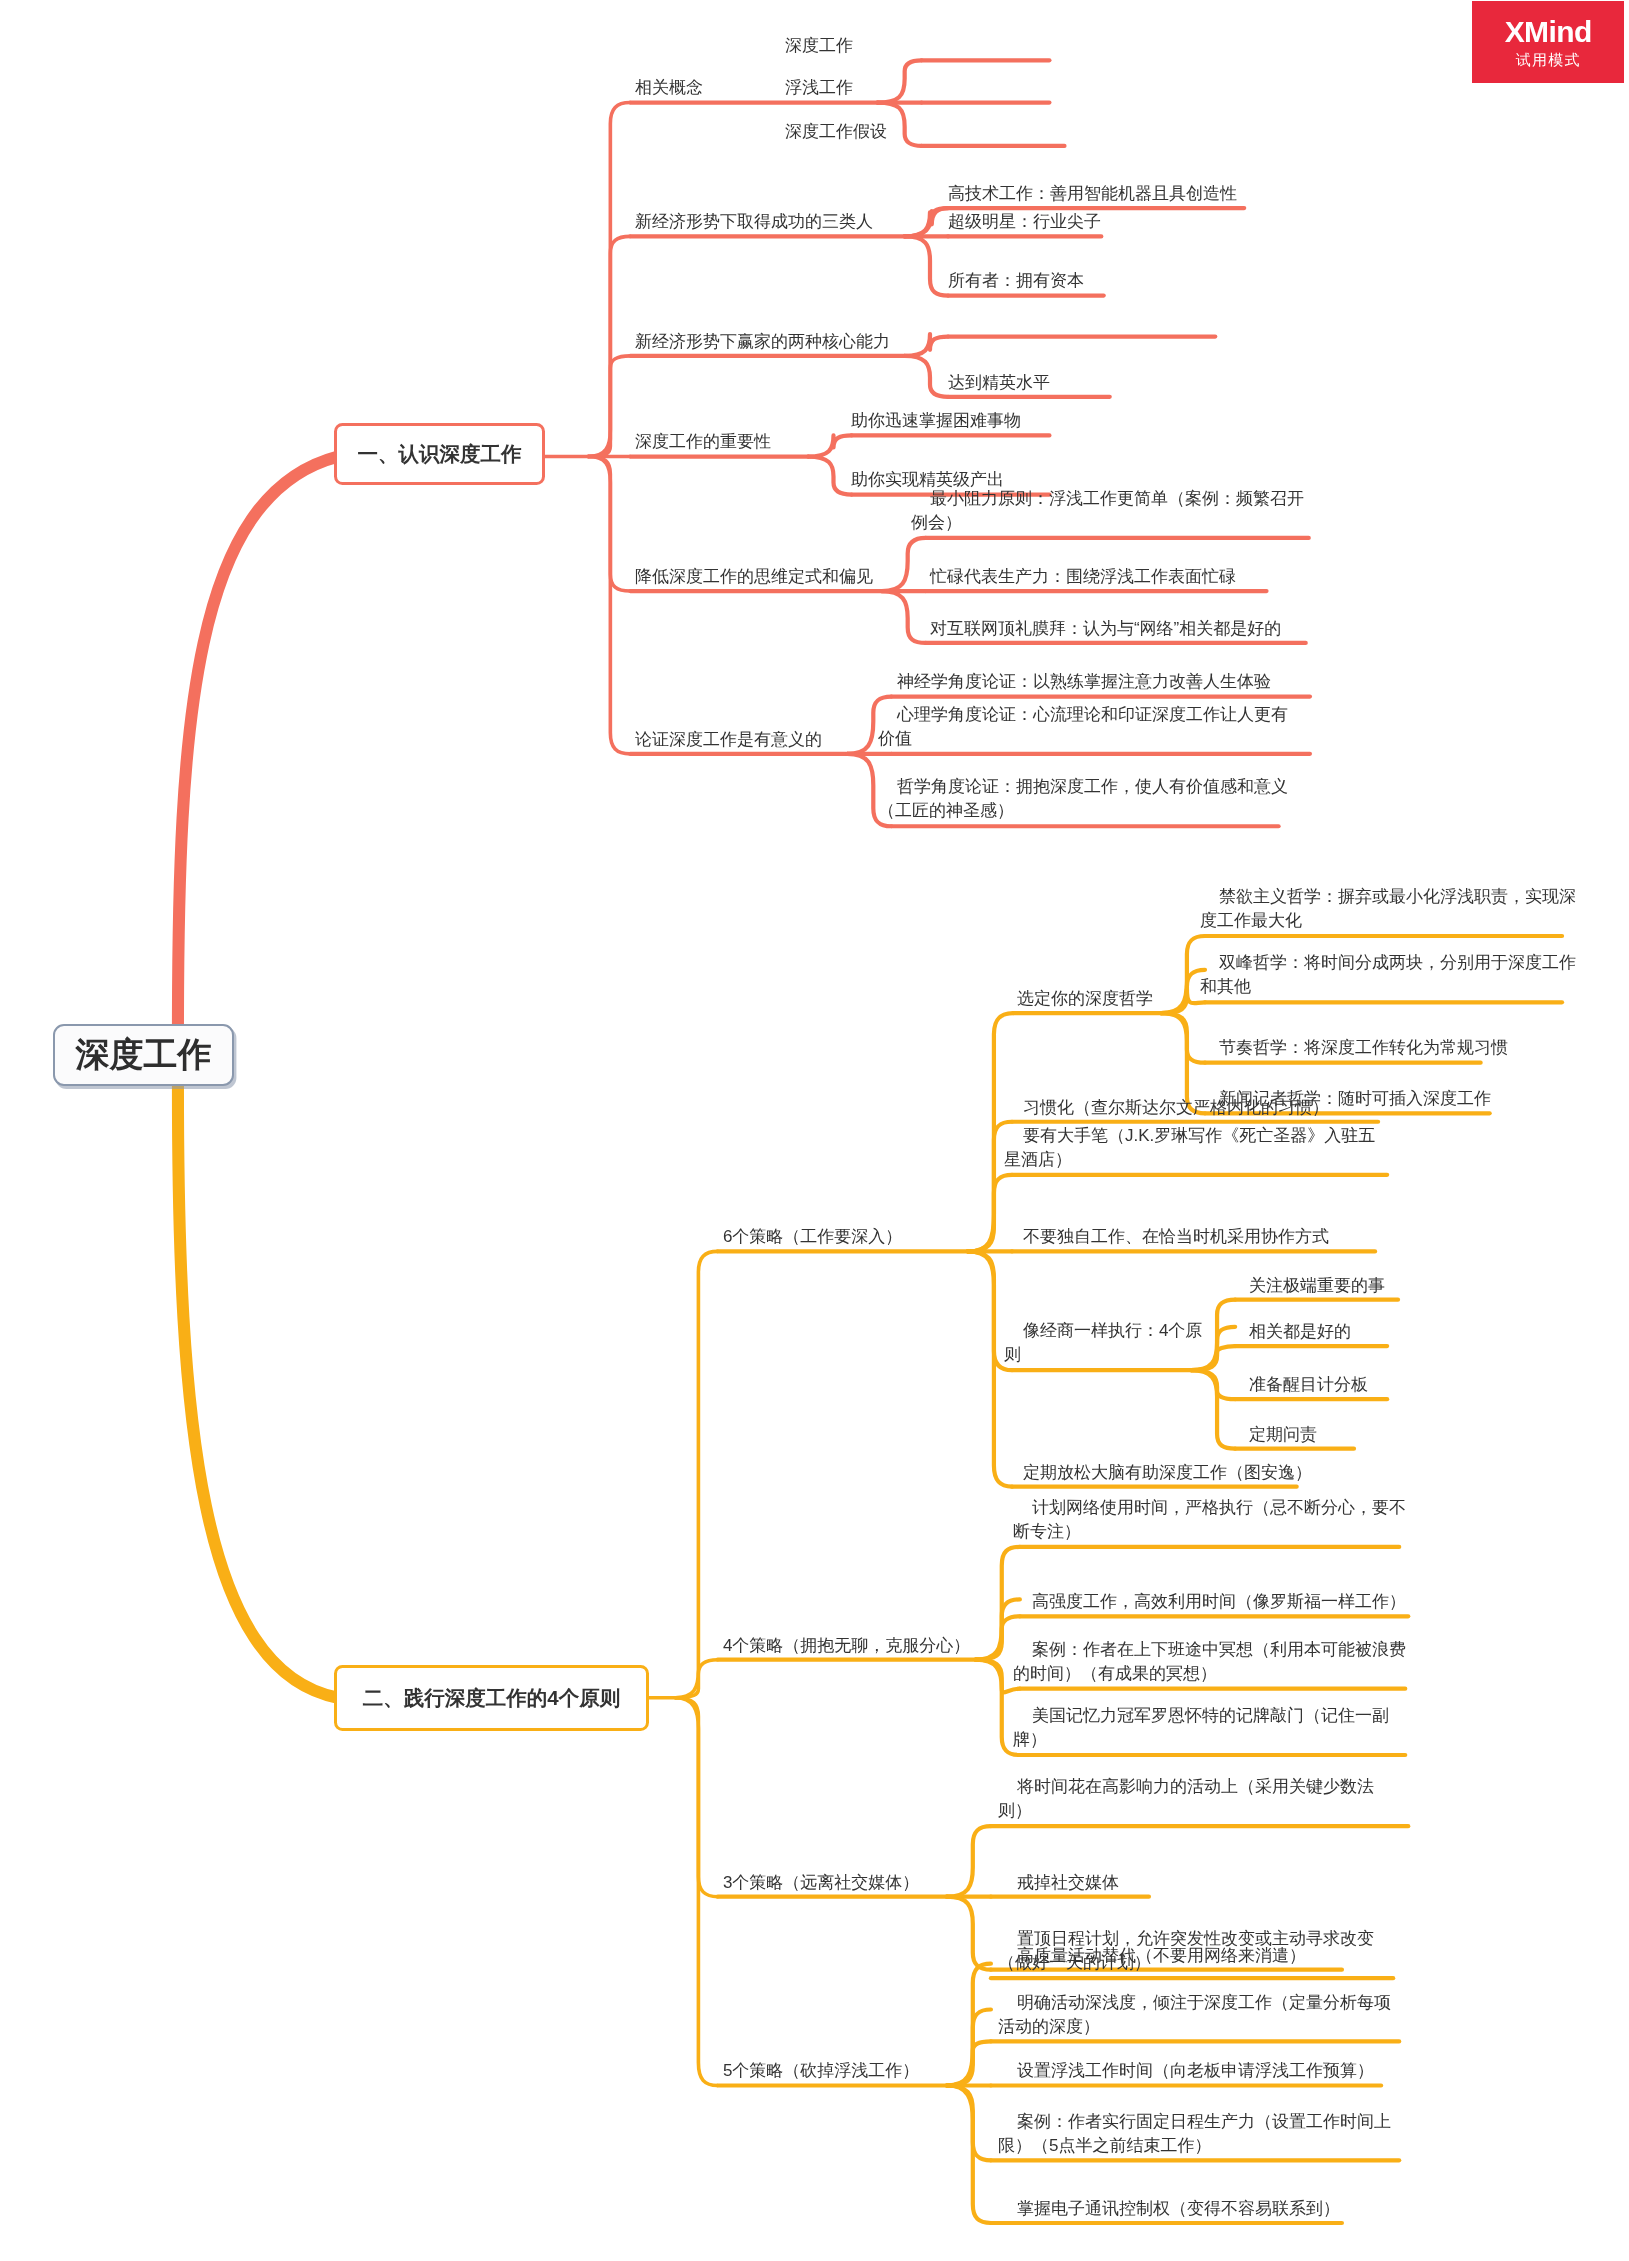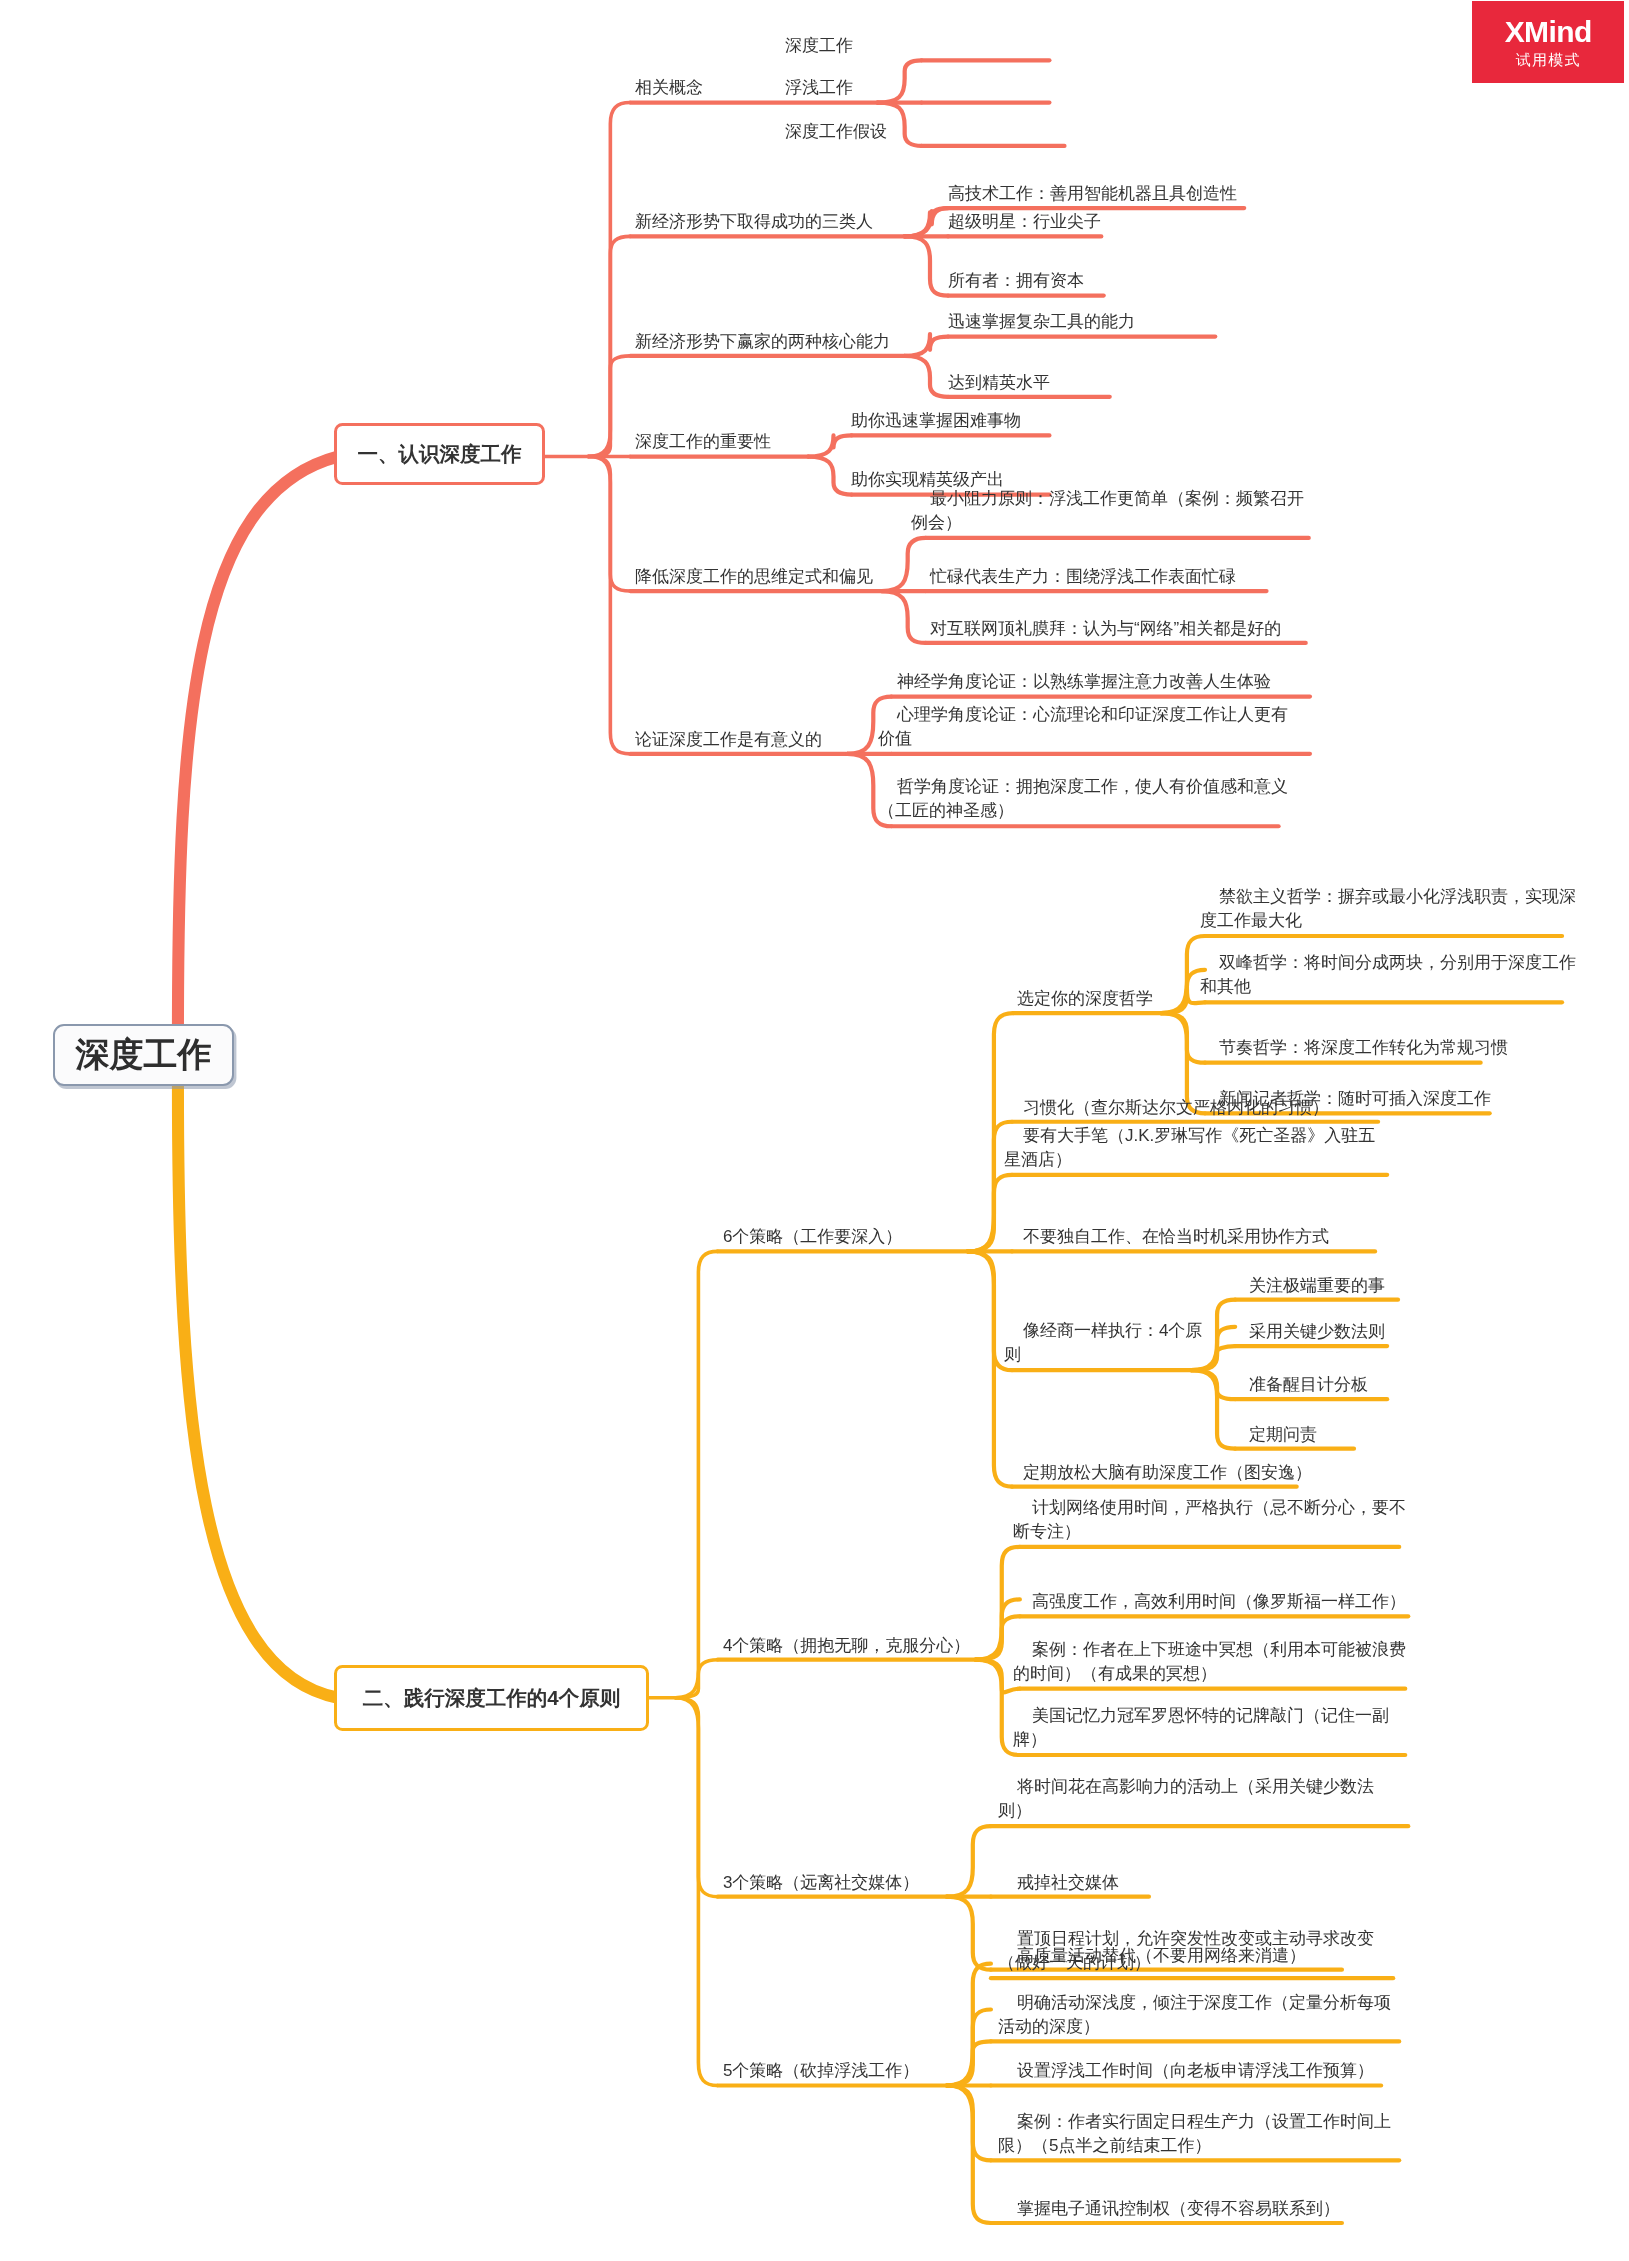--- a/index.html
+++ b/index.html
@@ -260,22 +260,20 @@
     <span>新经济形势下取得成功的三类人</span></div>
   <div class="node leaf-text" style="left: 929px; top: 157px; width: 338px;">
     <span>高技术工作：善用智能机器且具创造性</span></div>
   <div class="node leaf-text" style="left: 929px; top: 185px; width: 253px;">
     <span>超级明星：行业尖子</span></div>
   <div class="node leaf-text" style="left: 929px; top: 244px; width: 253px;">
     <span>所有者：拥有资本</span></div>
 
   <div class="node sub" style="left: 616px; top: 305px; width: 290px;">
     <span>新经济形势下赢家的两种核心能力</span></div>
-  <div class="node leaf-text" style="left: 929px; top: 285px; width: 302px;">
-    <span>迅速掌握复杂工具的能力</span></div>
   <div class="node leaf-text" style="left: 929px; top: 346px; width: 253px;">
     <span>达到精英水平</span></div>
 
   <div class="node leaf-text" style="left: 832px; top: 384px; width: 277px;">
     <span>助你迅速掌握困难事物</span></div>
   <div class="node leaf-text" style="left: 832px; top: 443px; width: 277px;">
     <span>助你实现精英级产出</span></div>
   <div class="node sub" style="left: 616px; top: 405px; width: 199px;">
     <span>深度工作的重要性</span></div>
 
@@ -320,21 +318,21 @@
   <div class="node leaf-text" style="left: 1004px; top: 1099px; width: 374px;">
     <span>要有大手笔（J.K.罗琳写作《死亡圣器》入驻五星酒店）</span></div>
   <div class="node leaf-text" style="left: 1004px; top: 1200px; width: 386px;">
     <span>不要独自工作、在恰当时机采用协作方式</span></div>
 
   <div class="node sub" style="left: 1004px; top: 1294px; width: 205px;">
     <span>像经商一样执行：4个原则</span></div>
   <div class="node leaf-text" style="left: 1230px; top: 1249px; width: 181px;">
     <span>关注极端重要的事</span></div>
   <div class="node leaf-text" style="left: 1230px; top: 1295px; width: 181px;">
-    <span>采用关键少数法则</span></div>
+    <span>相关都是好的</span></div>
   <div class="node leaf-text" style="left: 1230px; top: 1348px; width: 181px;">
     <span>准备醒目计分板</span></div>
   <div class="node leaf-text" style="left: 1230px; top: 1398px; width: 181px;">
     <span>定期问责</span></div>
 
   <div class="node leaf-text" style="left: 1004px; top: 1436px; width: 362px;">
     <span>定期放松大脑有助深度工作（图安逸）</span></div>
 
   <div class="node sub" style="left: 704px; top: 1609px; width: 277px;">
     <span>4个策略（拥抱无聊，克服分心）</span></div>

